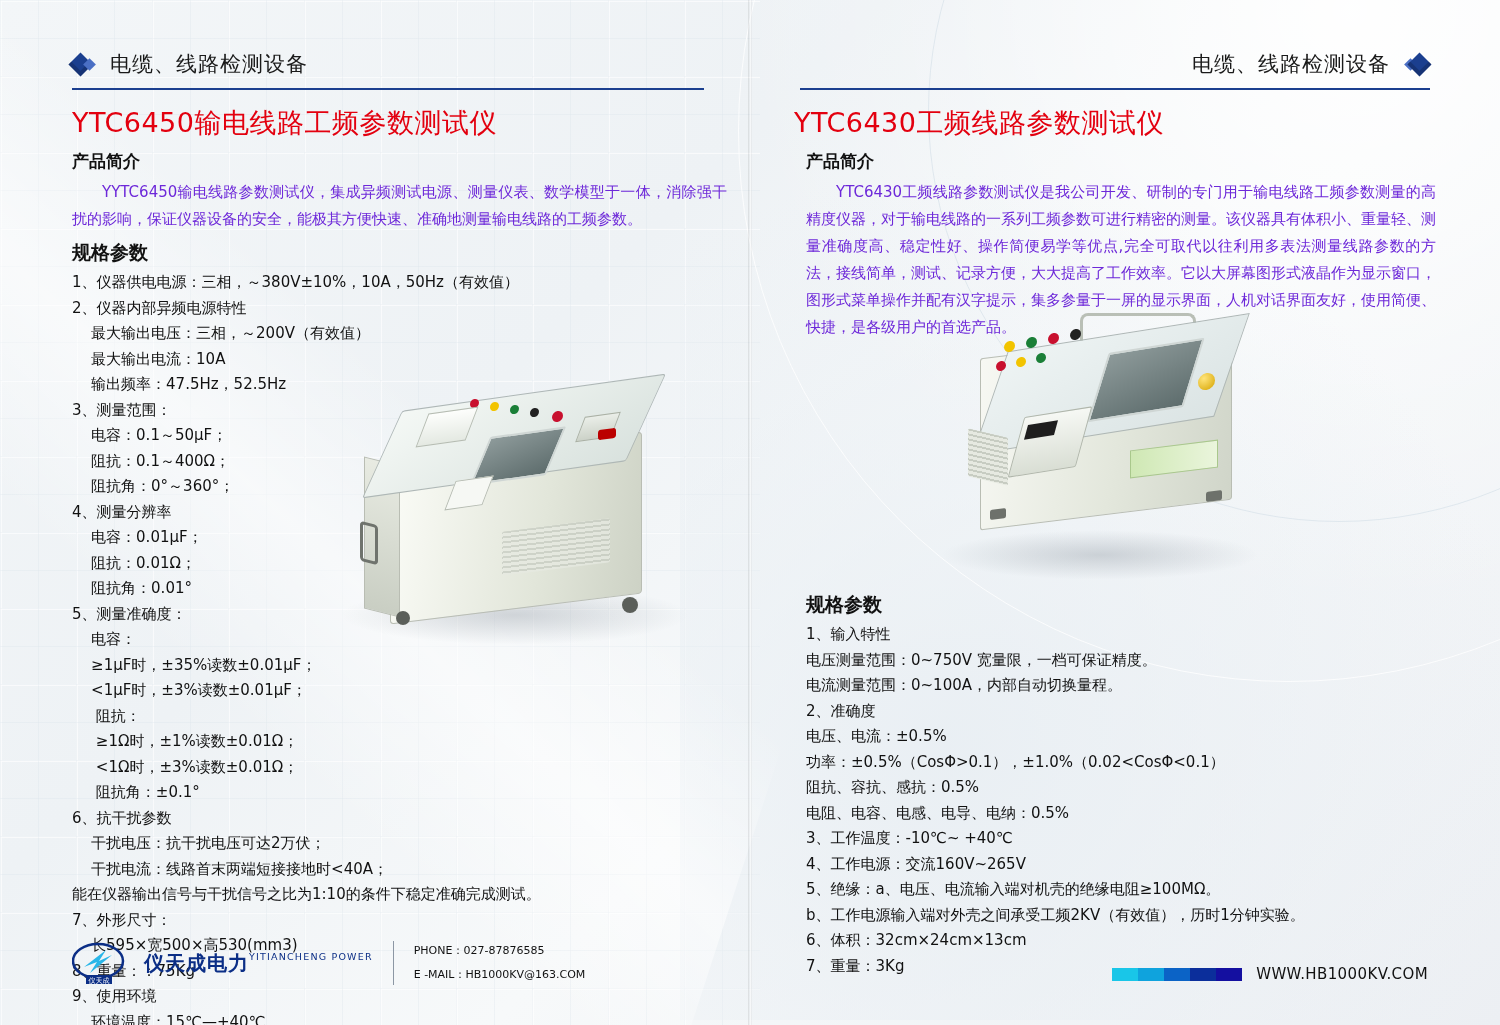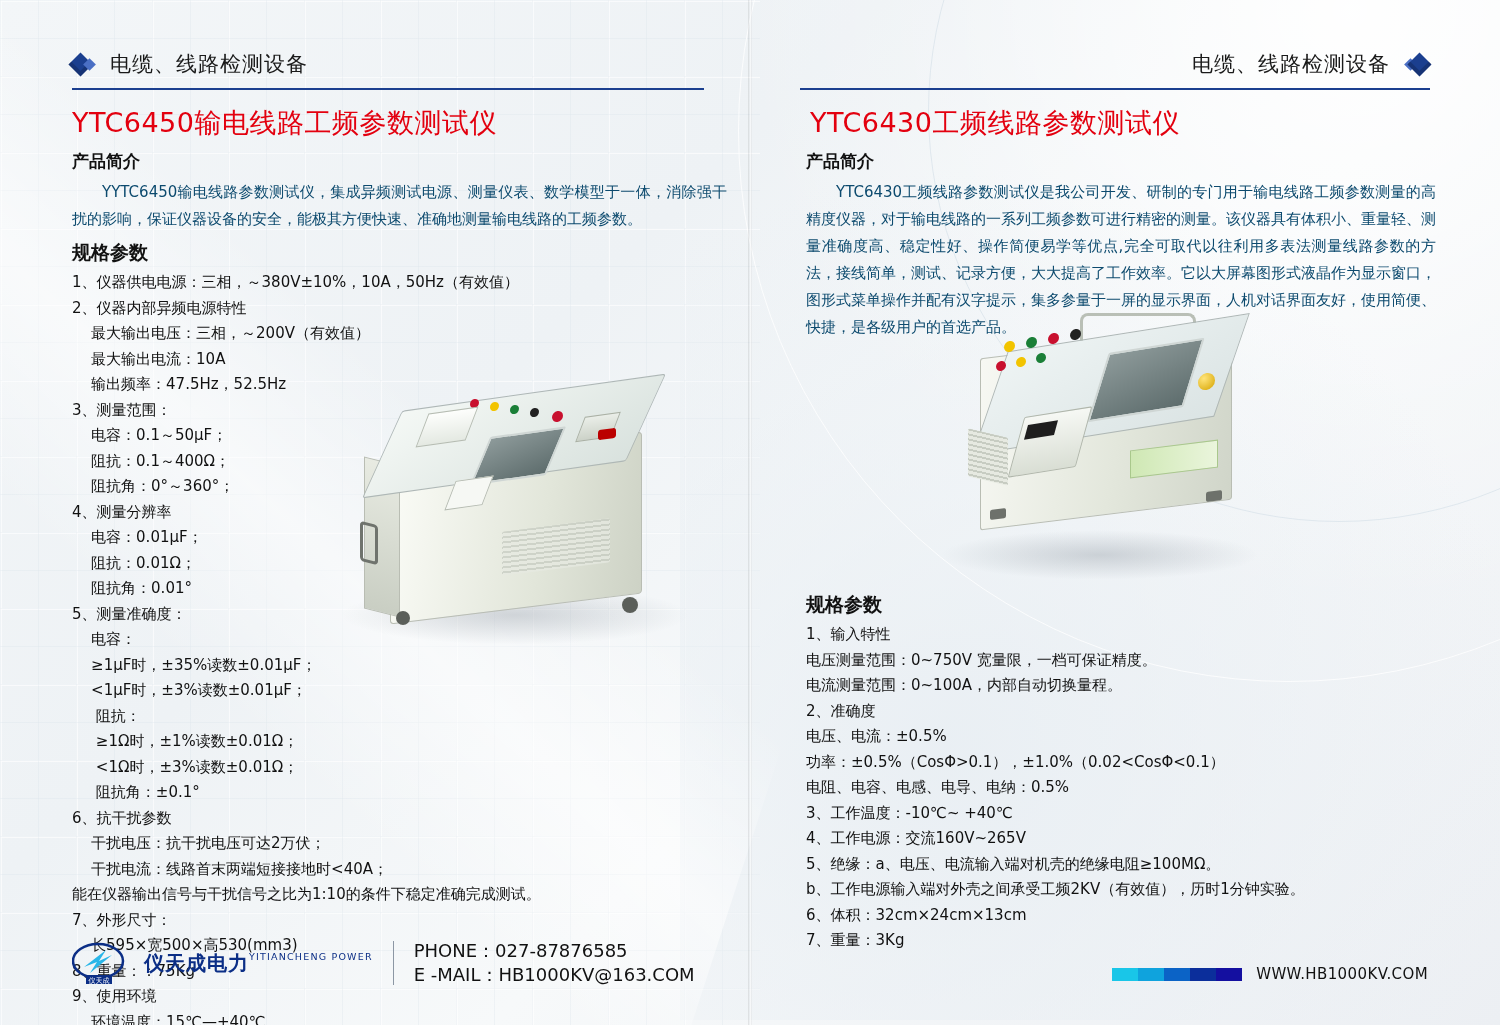--- a/index.html
+++ b/index.html
@@ -50,21 +50,21 @@
   .dia-wrap{display:flex;align-items:center;}
   .dia-sm{display:inline-block;width:9px;height:9px;background:#4a6fc4;transform:rotate(45deg);margin-left:-4px;}
   .hdr-rule{position:absolute;top:88px;height:2px;background:#1b3f8f;}
   .rule-left{left:72px;width:632px;}
 
   
   .prod-title{position:absolute;font-size:27px;font-weight:normal;color:#e3000f;letter-spacing:.5px;}
   .t-left{left:72px;top:105px;}
 
   .sec-h{font-size:17px;font-weight:bold;color:#111;margin:0 0 6px 0;}
-  .body-txt{font-size:15px;color:#0c4a6e;line-height:27px;text-align:justify;}
+  .body-txt{font-size:15px;color:#6d28d9;line-height:27px;text-align:justify;}
   .indent{text-indent:2em;}
 
   .block{position:absolute;}
   .intro-left{left:72px;top:150px;width:655px;}
 
   .spec-h-left{position:absolute;left:72px;top:240px;font-size:19px;font-weight:bold;color:#111;}
   .spec-left{position:absolute;left:72px;top:270px;width:660px;}
   .spec-h-right{position:absolute;left:806px;top:592px;font-size:19px;font-weight:bold;color:#111;}
   .spec-right{position:absolute;left:806px;top:622px;width:640px;}
 
@@ -83,21 +83,21 @@
   .vent{position:absolute;background:repeating-linear-gradient(180deg,#c7ccc2 0 2px,#e6e9e1 2px 5px);border-radius:2px;}
   .handle{position:absolute;border:3px solid #c9cec4;border-bottom:none;border-radius:8px 8px 0 0;}
 
   
   .footer-left{position:absolute;left:72px;bottom:38px;display:flex;align-items:center;gap:14px;}
   .logo-mark{width:58px;height:44px;position:relative;}
   .logo-txt{display:flex;flex-direction:row;line-height:1.15;}
   .logo-cn{font-size:20px;font-weight:bold;color:#0b2e86;letter-spacing:1px;}
   .logo-en{font-size:9.5px;color:#0b2e86;letter-spacing:1.2px;}
   .vline{width:1px;height:44px;background:#8c97a4;margin:0 6px;}
-  .contact{font-size:18px;color:#111;line-height:24px;}
+  .contact{font-size:11px;color:#111;line-height:24px;}
   .footer-right{position:absolute;right:72px;bottom:42px;display:flex;align-items:center;gap:14px;}
   .swatch{display:flex;}
   .swatch i{display:block;width:26px;height:13px;}
   .url{font-size:15px;color:#111;letter-spacing:.4px;}
 </style>
 </head>
 <body>
 
 <div class="bg">
   <div class="bg-base"></div>
@@ -220,35 +220,36 @@
 
   <div class="hdr hdr-right">
     <span class="hdr-txt">电缆、线路检测设备</span>
     <span class="dia-wrap">
         <i class="dia-sm" style="margin-left:0;margin-right:-4px;"></i>
         <i class="dia"></i>
       </span>
   </div>
   <div class="hdr-rule" style="left:50px;width:630px;"></div>
 
-  <div class="prod-title" style="left:60px;top:105px;">YTC6430工频线路参数测试仪</div>
+  <div class="prod-title" style="left:44px;top:105px;">YTC6430工频线路参数测试仪</div>
 
   <div class="block" style="left:56px;top:150px;width:630px;">
     <div class="sec-h">产品简介</div>
     <div class="body-txt indent">YTC6430工频线路参数测试仪是我公司开发、研制的专门用于输电线路工频参数测量的高精度仪器，对于输电线路的一系列工频参数可进行精密的测量。该仪器具有体积小、重量轻、测量准确度高、稳定性好、操作简便易学等优点,完全可取代以往利用多表法测量线路参数的方法，接线简单，测试、记录方便，大大提高了工作效率。它以大屏幕图形式液晶作为显示窗口，图形式菜单操作并配有汉字提示，集多参量于一屏的显示界面，人机对话界面友好，使用简便、快捷，是各级用户的首选产品。</div>
   </div>
 
   <div class="spec-h-right" style="left:56px;top:592px;position:absolute;">规格参数</div>
   <div class="spec-right" style="left:56px;top:622px;position:absolute;width:650px;" id="right-specs">
       <div class="ln">1、输入特性</div>
       <div class="ln">电压测量范围：0~750V 宽量限，一档可保证精度。</div>
       <div class="ln">电流测量范围：0~100A，内部自动切换量程。</div>
       <div class="ln">2、准确度</div>
       <div class="ln">电压、电流：±0.5%</div>
       <div class="ln">功率：±0.5%（CosΦ&gt;0.1），±1.0%（0.02&lt;CosΦ&lt;0.1）</div>
+      <div class="ln">阻抗、容抗、感抗：0.5%</div>
       <div class="ln">电阻、电容、电感、电导、电纳：0.5%</div>
       <div class="ln">3、工作温度：‐10℃~ +40℃</div>
       <div class="ln">4、工作电源：交流160V~265V</div>
       <div class="ln">5、绝缘：a、电压、电流输入端对机壳的绝缘电阻≥100MΩ。</div>
       <div class="ln wrapline">            b、工作电源输入端对外壳之间承受工频2KV（有效值），历时1分钟实验。</div>
       <div class="ln">6、体积：32cm×24cm×13cm</div>
       <div class="ln">7、重量：3Kg</div>
     </div>
 
   <div class="photo" style="left:180px;top:295px;width:340px;height:295px;">

